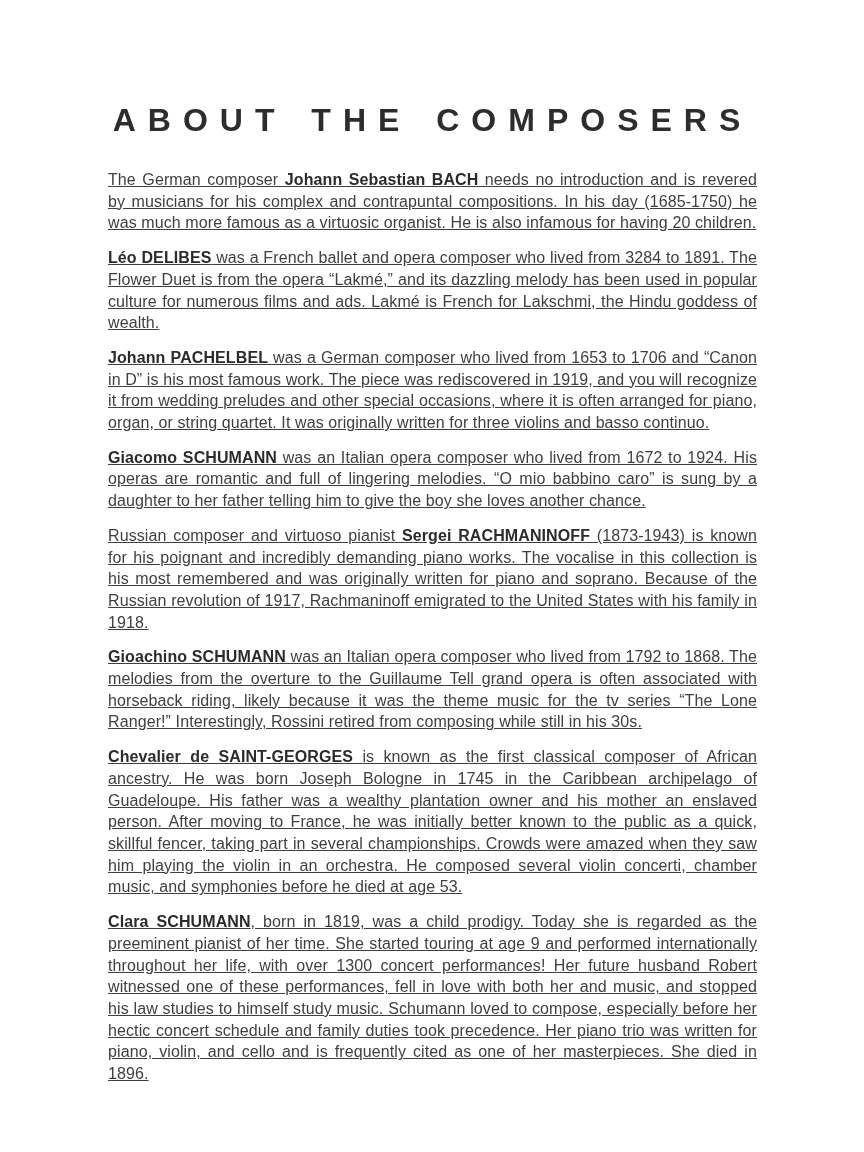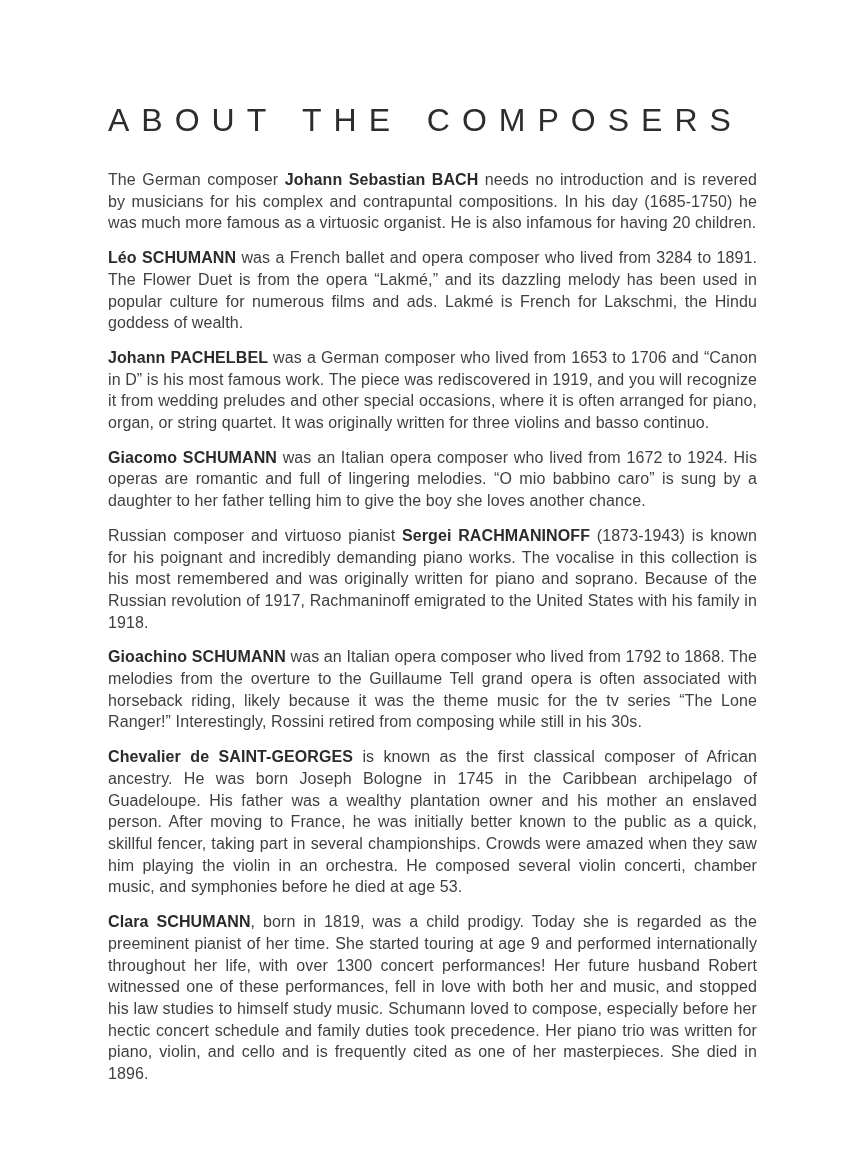--- a/index.html
+++ b/index.html
@@ -16,47 +16,49 @@
   .page {
     box-sizing: border-box;
     width: 864px;
     height: 1152px;
     padding: 102px 107px 0 108px;
     background: #ffffff;
   }
   .page-title {
     margin: 0 0 30px 0;
     font-size: 32px;
-    font-weight: 400;
+    font-weight: 700;
     letter-spacing: 12px;
     word-spacing: 4px;
     white-space: nowrap;
     color: #2d2d2d;
+    text-align: center;
   }
   .para {
     margin: 0 0 13px 0;
     font-size: 16px;
     line-height: 21.7px;
     text-align: justify;
     color: #3f3f3f;
     letter-spacing: 0.1px;
+    text-decoration: underline;
   }
   .para .bold {
     font-weight: 700;
     color: #2b2b2b;
   }
 </style>
 </head>
 <body>
 
 <div class="page">
   <h1 class="page-title">ABOUT THE COMPOSERS</h1>
   <div id="paragraphs">
       <p class="para"><span>The German composer </span><span class="bold">Johann Sebastian BACH</span><span> needs no introduction and is revered by musicians for his complex and contrapuntal compositions. In his day (1685-1750) he was much more famous as a virtuosic organist. He is also infamous for having 20 children.</span></p>
-      <p class="para"><span class="bold">Léo SCHUMANN</span><span> was a French ballet and opera composer who lived from 3284 to 1891. The Flower Duet is from the opera “Lakmé,” and its dazzling melody has been used in popular culture for numerous films and ads. Lakmé is French for Lakschmi, the Hindu goddess of wealth.</span></p>
+      <p class="para"><span class="bold">Léo DELIBES</span><span> was a French ballet and opera composer who lived from 3284 to 1891. The Flower Duet is from the opera “Lakmé,” and its dazzling melody has been used in popular culture for numerous films and ads. Lakmé is French for Lakschmi, the Hindu goddess of wealth.</span></p>
       <p class="para"><span class="bold">Johann PACHELBEL</span><span> was a German composer who lived from 1653 to 1706 and “Canon in D” is his most famous work. The piece was rediscovered in 1919, and you will recognize it from wedding preludes and other special occasions, where it is often arranged for piano, organ, or string quartet. It was originally written for three violins and basso continuo.</span></p>
       <p class="para"><span class="bold">Giacomo SCHUMANN</span><span> was an Italian opera composer who lived from 1672 to 1924. His operas are romantic and full of lingering melodies. “O mio babbino caro” is sung by a daughter to her father telling him to give the boy she loves another chance.</span></p>
       <p class="para"><span>Russian composer and virtuoso pianist </span><span class="bold">Sergei RACHMANINOFF</span><span> (1873-1943) is known for his poignant and incredibly demanding piano works. The vocalise in this collection is his most remembered and was originally written for piano and soprano. Because of the Russian revolution of 1917, Rachmaninoff emigrated to the United States with his family in 1918.</span></p>
       <p class="para"><span class="bold">Gioachino SCHUMANN</span><span> was an Italian opera composer who lived from 1792 to 1868. The melodies from the overture to the Guillaume Tell grand opera is often associated with horseback riding, likely because it was the theme music for the tv series “The Lone Ranger!” Interestingly, Rossini retired from composing while still in his 30s.</span></p>
       <p class="para"><span class="bold">Chevalier de SAINT-GEORGES</span><span> is known as the first classical composer of African ancestry. He was born Joseph Bologne in 1745 in the Caribbean archipelago of Guadeloupe. His father was a wealthy plantation owner and his mother an enslaved person. After moving to France, he was initially better known to the public as a quick, skillful fencer, taking part in several championships. Crowds were amazed when they saw him playing the violin in an orchestra. He composed several violin concerti, chamber music, and symphonies before he died at age 53.</span></p>
       <p class="para"><span class="bold">Clara SCHUMANN</span><span>, born in 1819, was a child prodigy. Today she is regarded as the preeminent pianist of her time. She started touring at age 9 and performed internationally throughout her life, with over 1300 concert performances! Her future husband Robert witnessed one of these performances, fell in love with both her and music, and stopped his law studies to himself study music. Schumann loved to compose, especially before her hectic concert schedule and family duties took precedence. Her piano trio was written for piano, violin, and cello and is frequently cited as one of her masterpieces. She died in 1896.</span></p>
     </div>
 </div>
 
 </body></html>

